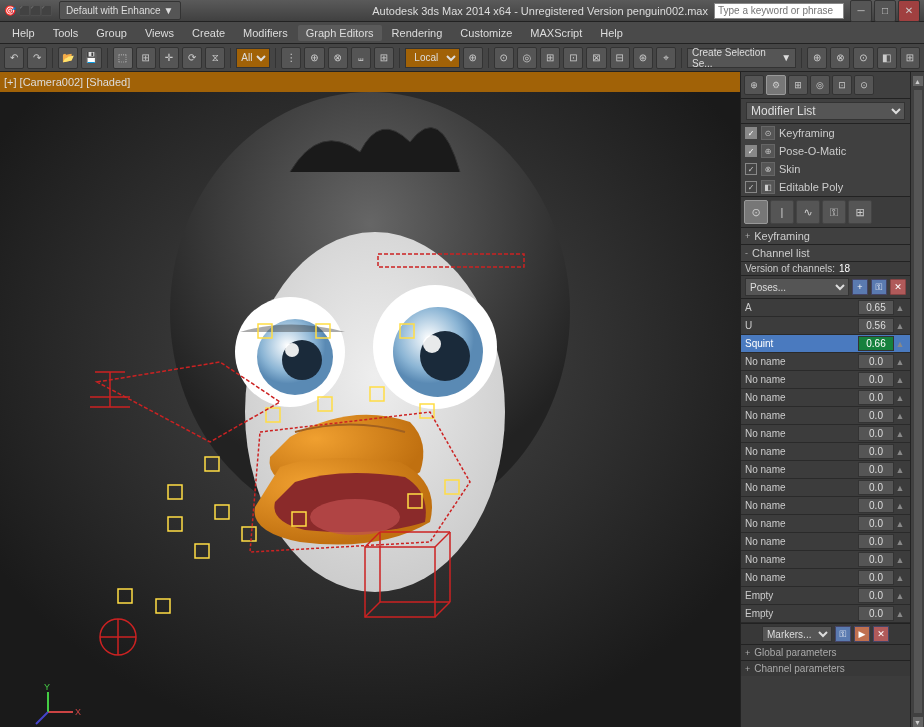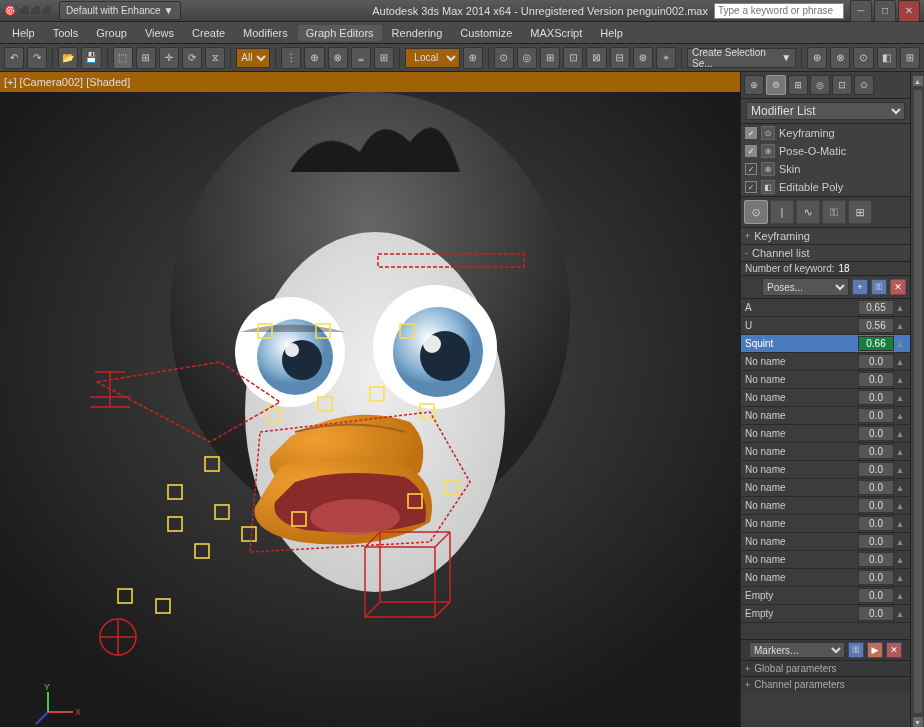--- a/index.html
+++ b/index.html
@@ -230,21 +230,21 @@
       display: flex;
       align-items: center;
       padding: 2px 4px;
       gap: 3px;
       background: #3c3c3c;
       border-bottom: 1px solid #222;
     }
     .poses-select {
       flex: 1; height: 18px;
       background: #555; border: 1px solid #333;
-      color: #ddd; font-size: 10px; margin-left: 17px;
+      color: #ddd; font-size: 10px;
     }
     .poses-btn {
       width: 16px; height: 16px;
       background: #5a7ab0;
       border: 1px solid #446;
       display: flex; align-items: center; justify-content: center;
       font-size: 9px; color: #fff; cursor: pointer;
       border-radius: 1px;
     }
     .poses-btn.red { background: #b05a5a; border-color: #844; }
@@ -252,25 +252,24 @@
     
     #bottom-bar {
       padding: 2px 4px;
       background: #383838;
       border-top: 1px solid #222;
       font-size: 10px; color: #aaa;
     }
     #markers-row {
       display: flex;
       align-items: center;
-      padding: 2px 8px;
+      padding: 2px 21px;
       gap: 3px;
       background: #383838;
       border-top: 1px solid #222;
-      margin-top: 16px;
     }
     .markers-select {
       flex: 1; height: 16px;
       background: #555; border: 1px solid #333;
       color: #ddd; font-size: 10px;
     }
     .mark-btn {
       width: 16px; height: 16px;
       background: #5a7ab0;
       border: 1px solid #446;
@@ -606,21 +605,21 @@
           <span class="section-expand">+</span>
           <span>Keyframing</span>
         </div>
 
         <div class="section-header">
           <span class="section-expand">-</span>
           <span>Channel list</span>
         </div>
 
         <div class="num-channels-row">
-          <span>Number of keyword:</span>
+          <span>Version of channels:</span>
           <span style="color:#fff;">18</span>
         </div>
 
         <div id="poses-row">
           <select class="poses-select">
             <option>Poses...</option>
           </select>
           <div class="poses-btn">+</div>
           <div class="poses-btn" style="background:#5a7ab0;">⚿</div>
           <div class="poses-btn red">✕</div>

